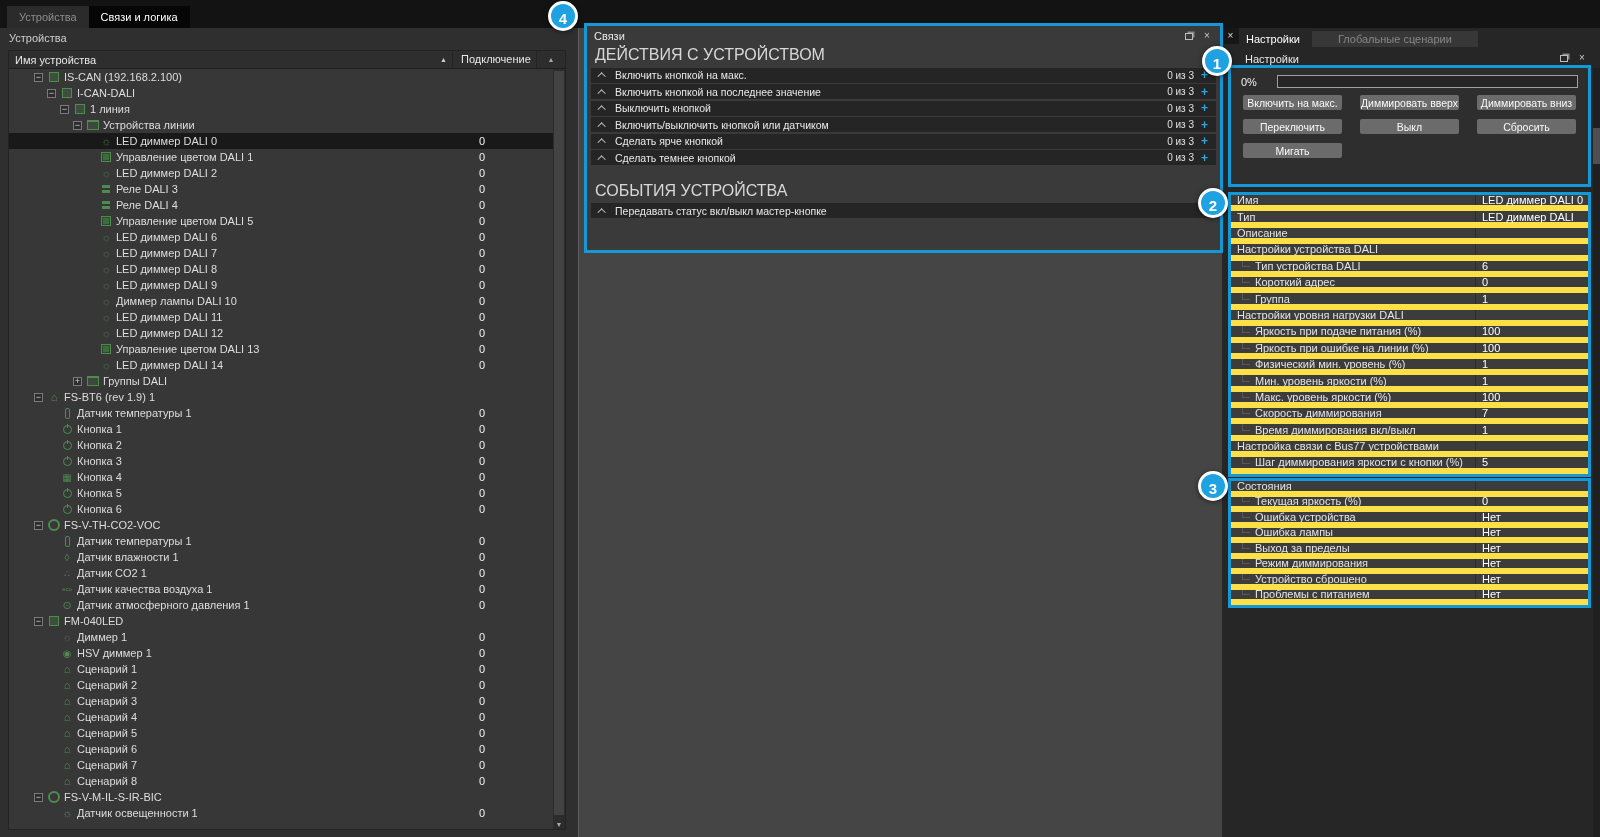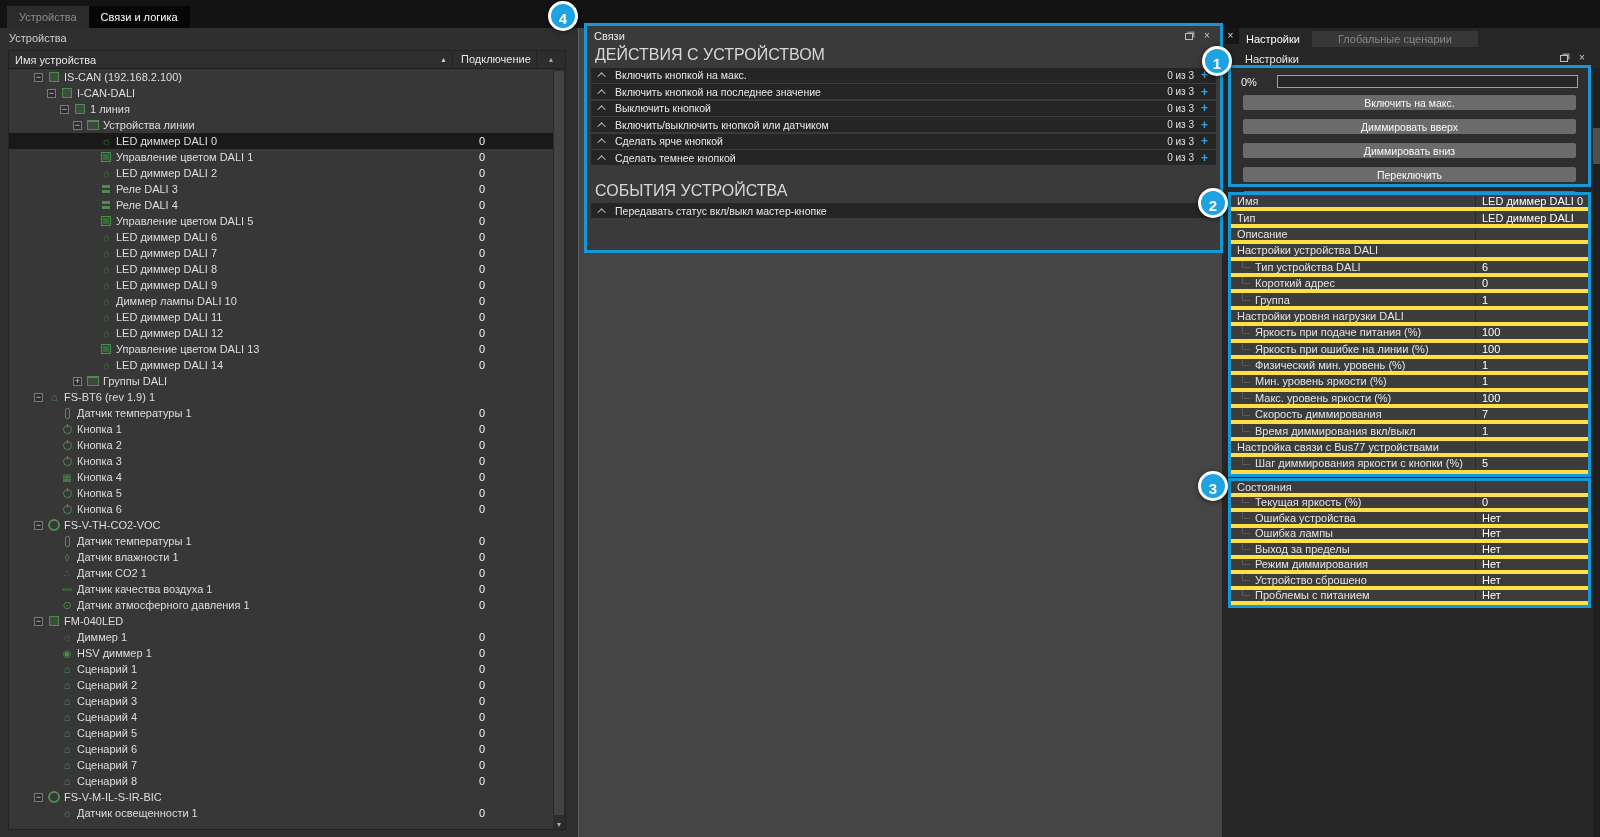--- a/index.html
+++ b/index.html
@@ -74,26 +74,26 @@
   .rp-tabs { position:absolute; left:22px; top:3px; display:flex; gap:10px; font-size:11px; align-items:center; }
   .rp-tab-active { color:#ffffff; padding:2px 2px; }
   .rp-tab-inactive { background:#373737; color:#878787; padding:2px 26px; }
   .rp-title { position:absolute; left:23px; top:25px; font-size:11px; color:#eaeaea; }
   .rp-icons { position:absolute; right:12px; top:24px; display:flex; }
   .rect { position:absolute; border:3px solid #1599d6; background:#2e2e2e; z-index:4; }
   .rect1 { left:6px; top:37px; width:363px; height:122px; }
   .prog { display:flex; align-items:center; margin:7px 10px 7px 10px; }
   .prog-label { width:36px; font-size:11px; color:#f0f0f0; }
   .prog-bar { flex:1; height:13px; border:1px solid #9f9f9f; background:#262626; }
-  .btngrid { display:grid; grid-template-columns:1fr; gap:9px 18px; margin:3px 12px 0 12px; }
+  .btngrid { display:grid; grid-template-columns:1fr 1fr 1fr; gap:9px 18px; margin:3px 12px 0 12px; }
   .btn { height:15px; background:#6b6b6b; border:none; border-radius:2px; color:#fafafa; font-size:10.5px; font-family:inherit; line-height:14px; cursor:default; }
   .btn-empty { visibility:hidden; }
   .rect2 { left:6px; top:164px; width:363px; height:285px; }
   .rect3 { left:6px; top:450px; width:363px; height:130px; }
-  .prow { display:flex; align-items:stretch; font-size:11px; color:#e4e4e4; border-bottom:4px solid #fde047; background:#3c3c3c; }
+  .prow { display:flex; align-items:stretch; font-size:11px; color:#e4e4e4; border-bottom:6px solid #fde047; background:#3c3c3c; }
   .rect2 .prow { height:16.4px; }
   .rect3 .prow { height:15.5px; }
   .pl { width:244px; display:flex; align-items:center; padding-left:6px; white-space:nowrap; overflow:hidden; }
   .pl.child { padding-left:24px; position:relative; }
   .pl.child::before { content:""; position:absolute; left:11px; top:0; width:7px; height:52%; border-left:1px solid #585858; border-bottom:1px solid #585858; }
   .pv { flex:1; border-left:1px solid #2c2c2c; display:flex; align-items:center; padding-left:6px; color:#ffffff; white-space:nowrap; }
   .rp-scroll { position:absolute; right:0; top:40px; width:7px; bottom:0; background:#202020; }
   .rp-thumb { position:absolute; left:0; top:60px; width:7px; height:36px; background:#4f4f4f; }
 
   

